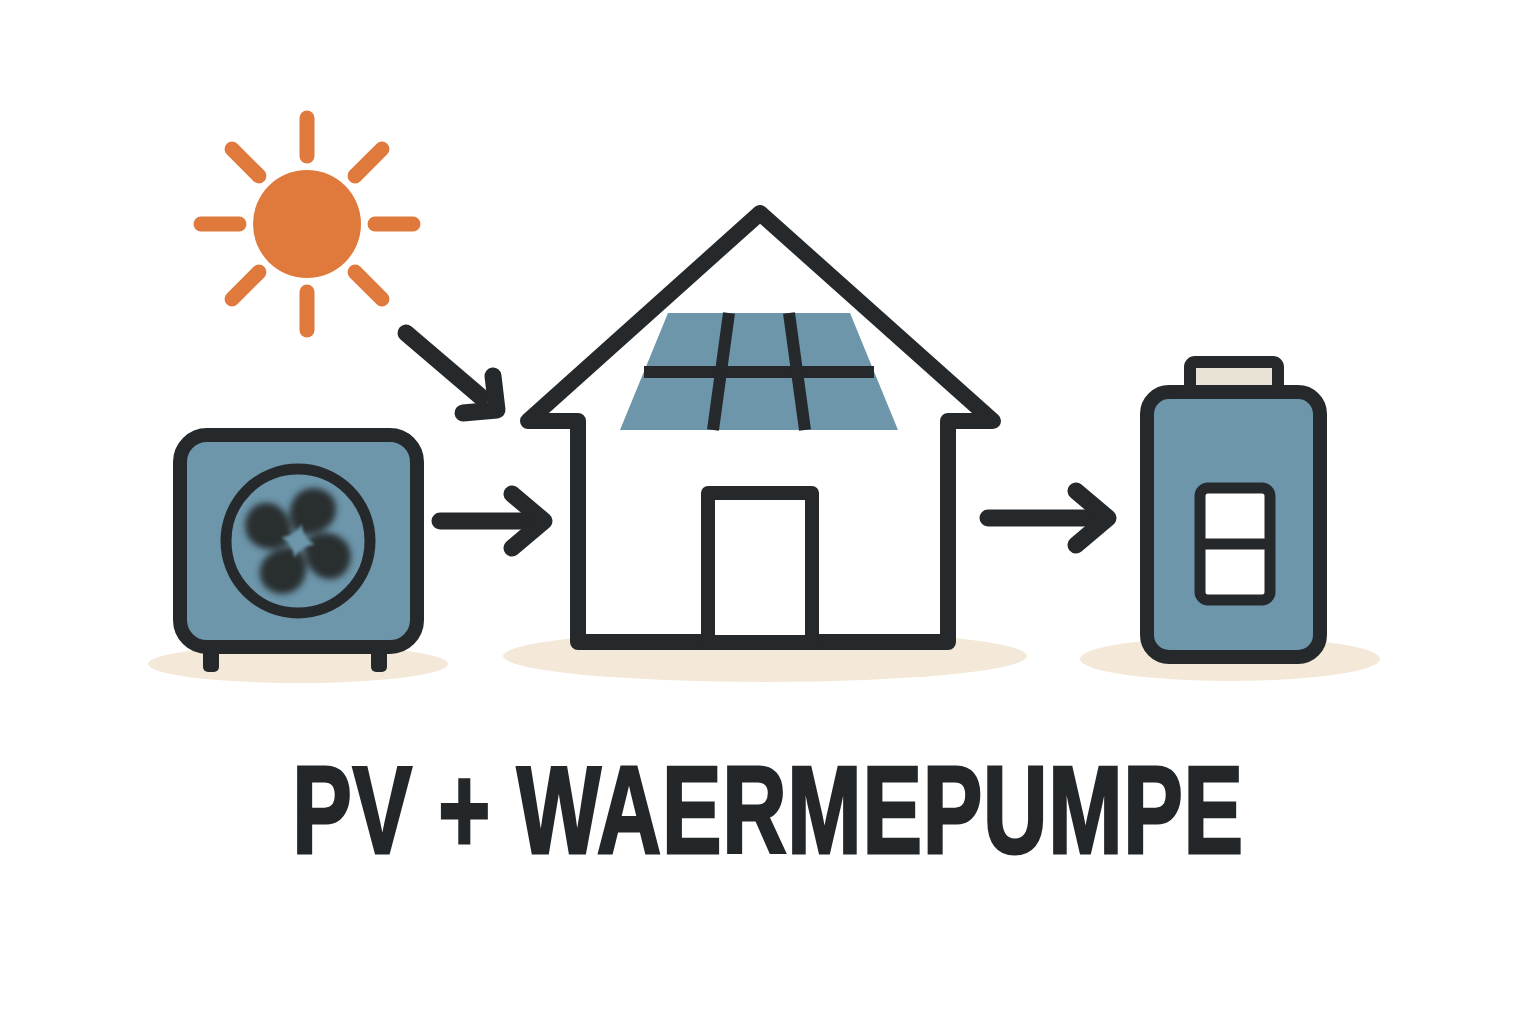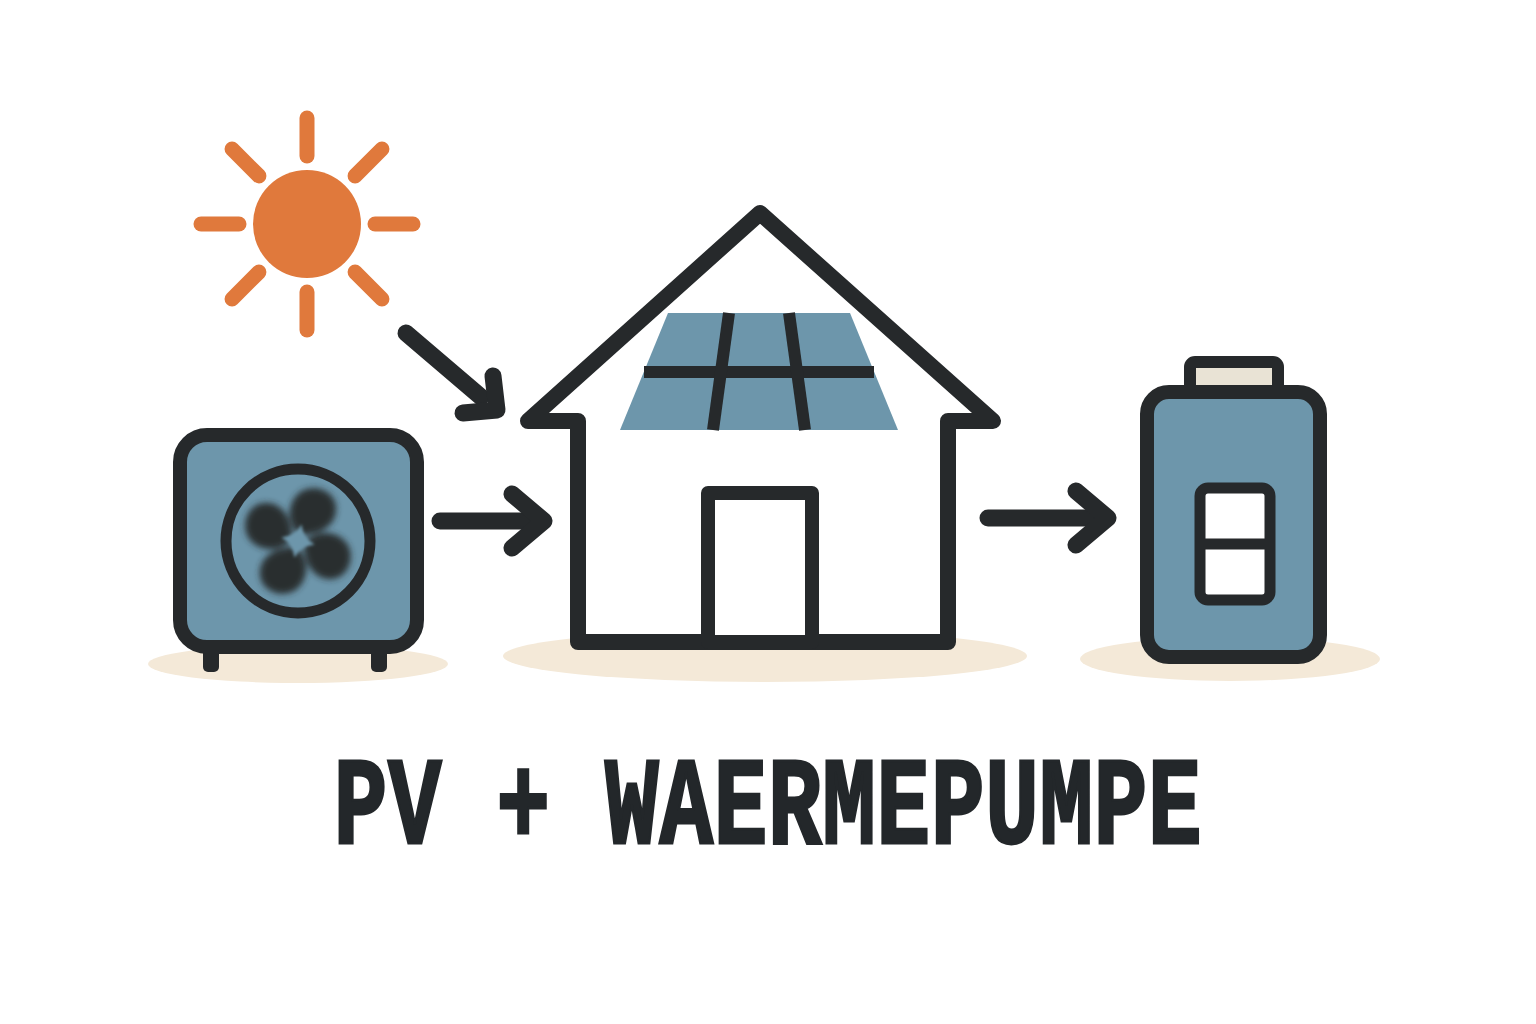--- a/index.html
+++ b/index.html
@@ -1,18 +1,18 @@
 <!DOCTYPE html>
 <html style="--background: #ffffff; --ink: #26292b; --blue: #6d96ab; --orange: #e0793c; --shadow-cream: #f4e9d8; --battery-terminal: #e9e3d5; --text: #23272a;"><head>
 <meta charset="utf-8">
 <style>
   html,body{margin:0;padding:0;background:#fff;}
   .stage{
     position:relative;width:1536px;height:1024px;background:var(--background,#fff);
-    overflow:hidden;font-family:Liberation Mono, monospace;
+    overflow:hidden;font-family:Liberation Sans, sans-serif;
   }
   .diagram-svg{position:absolute;left:0;top:0;width:1536px;height:1024px;}
   .shadow{fill:var(--shadow-cream,#f4e9d8);}
   .sun-core{fill:var(--orange,#e0793c);}
   .sun-rays line{stroke:var(--orange,#e0793c);stroke-width:15;stroke-linecap:round;}
   .arrow line,.arrow path{stroke:var(--ink,#26292b);stroke-width:17;stroke-linecap:round;stroke-linejoin:round;fill:none;}
   .ink-fill{fill:var(--ink,#26292b);}
   .pump-body{fill:var(--blue,#6d96ab);stroke:var(--ink,#26292b);stroke-width:14;}
   .fan-ring{fill:none;stroke:var(--ink,#26292b);stroke-width:11;}
   .fan-blades path{fill:var(--ink,#26292b);opacity:.97;}

